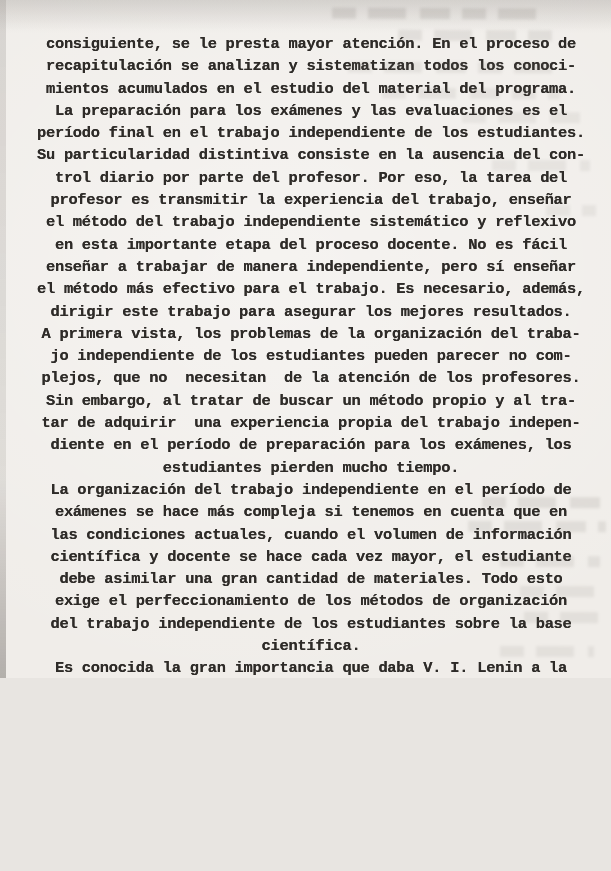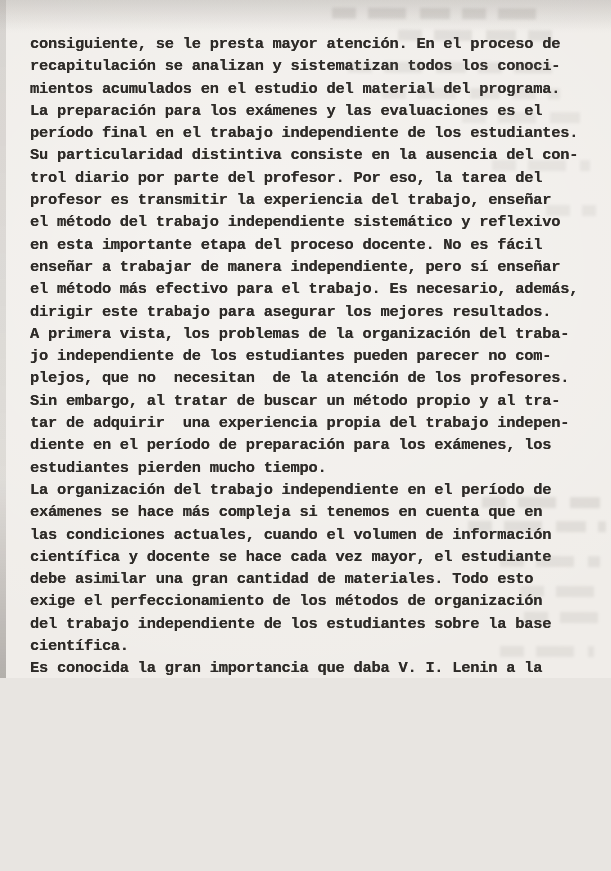--- a/index.html
+++ b/index.html
@@ -13,20 +13,21 @@
     background:#e8e5e1;
   }
   .page{
     position:relative;
     width:611px;height:678px;
     background:
       radial-gradient(ellipse 120% 90% at 45% 40%, rgba(255,255,255,0.35), rgba(255,255,255,0) 70%),
       linear-gradient(180deg,#e3e0dc 0px, var(--paper) 34px),
       var(--paper);
     overflow:hidden;
+    text-align:center;
   }
   
   .left-edge{
     position:absolute;left:0;top:0;width:6px;height:871px;
     background:linear-gradient(180deg,
       rgba(140,135,130,0.25) 0%,
       rgba(140,135,130,0.18) 55%,
       rgba(95,90,86,0.55) 88%,
       rgba(70,66,62,0.75) 100%);
     filter:blur(0.5px);

